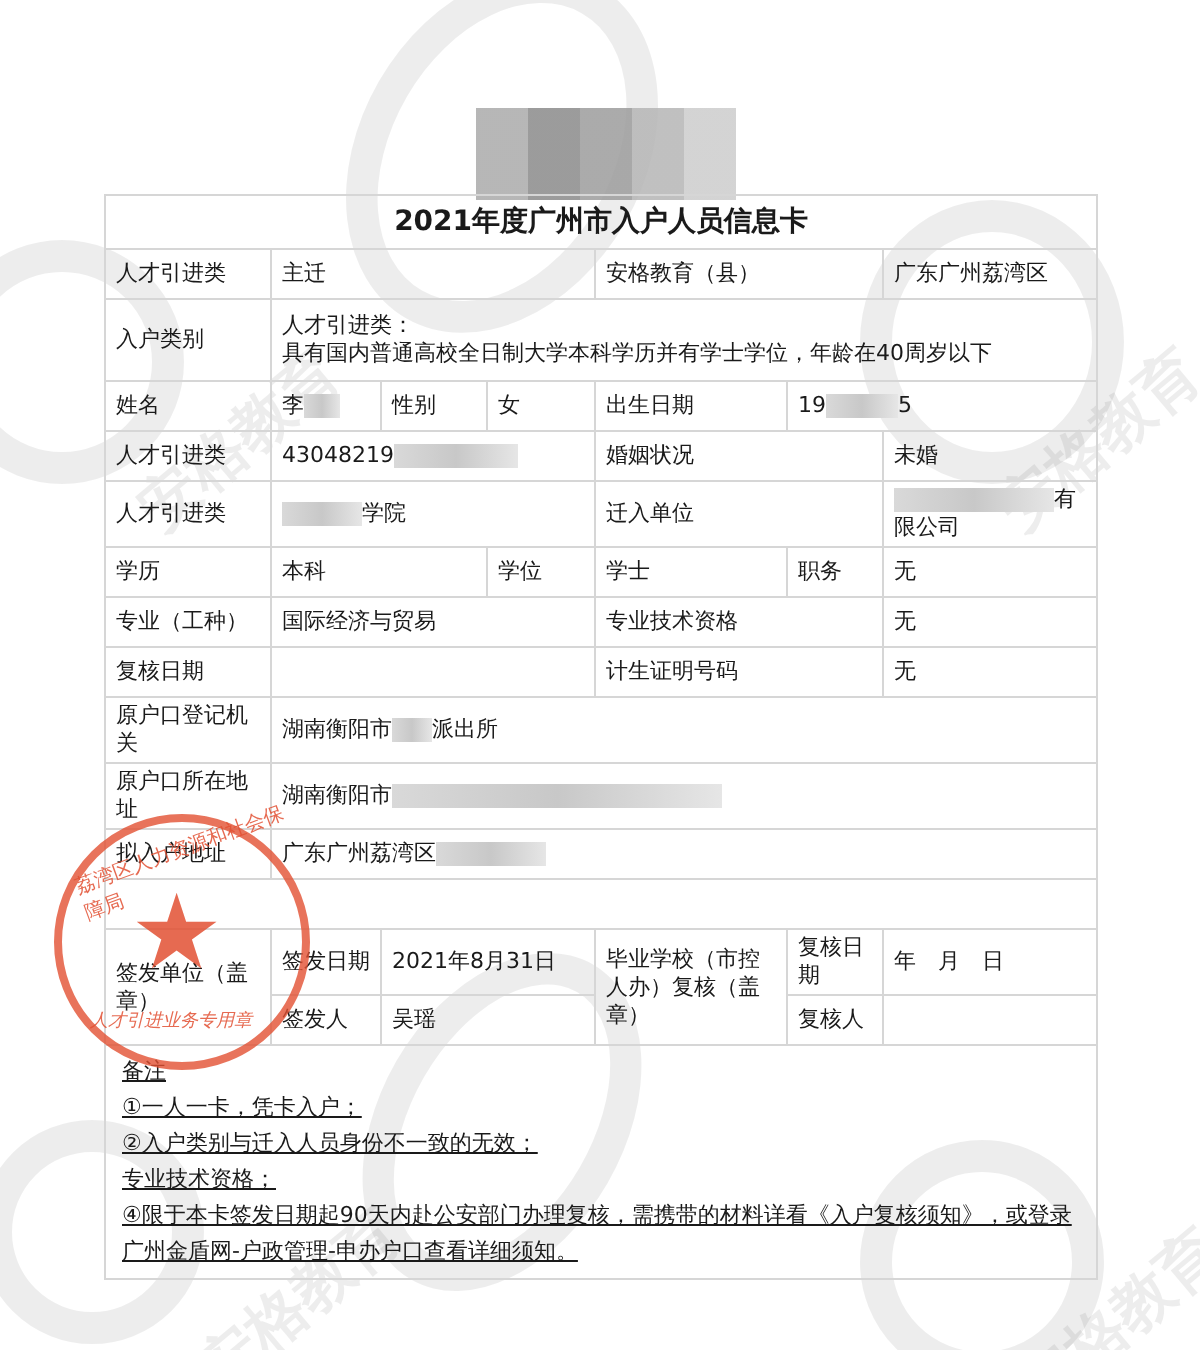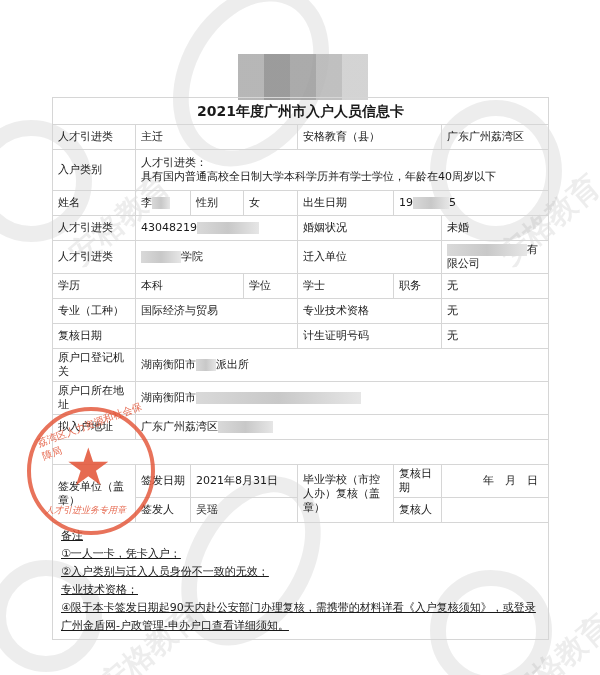--- a/index.html
+++ b/index.html
@@ -118,21 +118,21 @@
   </tr>
   <tr>
           <td colspan="7" style="height:20px"></td>
         </tr>
   <tr>
     <td rowspan="2">签发单位（盖章）</td>
     <td>签发日期</td>
     <td colspan="2">2021年8月31日</td>
     <td rowspan="2">毕业学校（市控人办）复核（盖章）</td>
     <td>复核日期</td>
-    <td style="text-align:right;padding-right:10px">年　月　日</td>
+    <td style="text-align:left;padding-right:10px">年　月　日</td>
   </tr>
   <tr>
     <td>签发人</td>
     <td colspan="2">吴瑶</td>
     <td>复核人</td>
     <td></td>
   </tr>
   <tr class="notes">
     <td colspan="7" style="height:108px">
       <div>备注</div>

